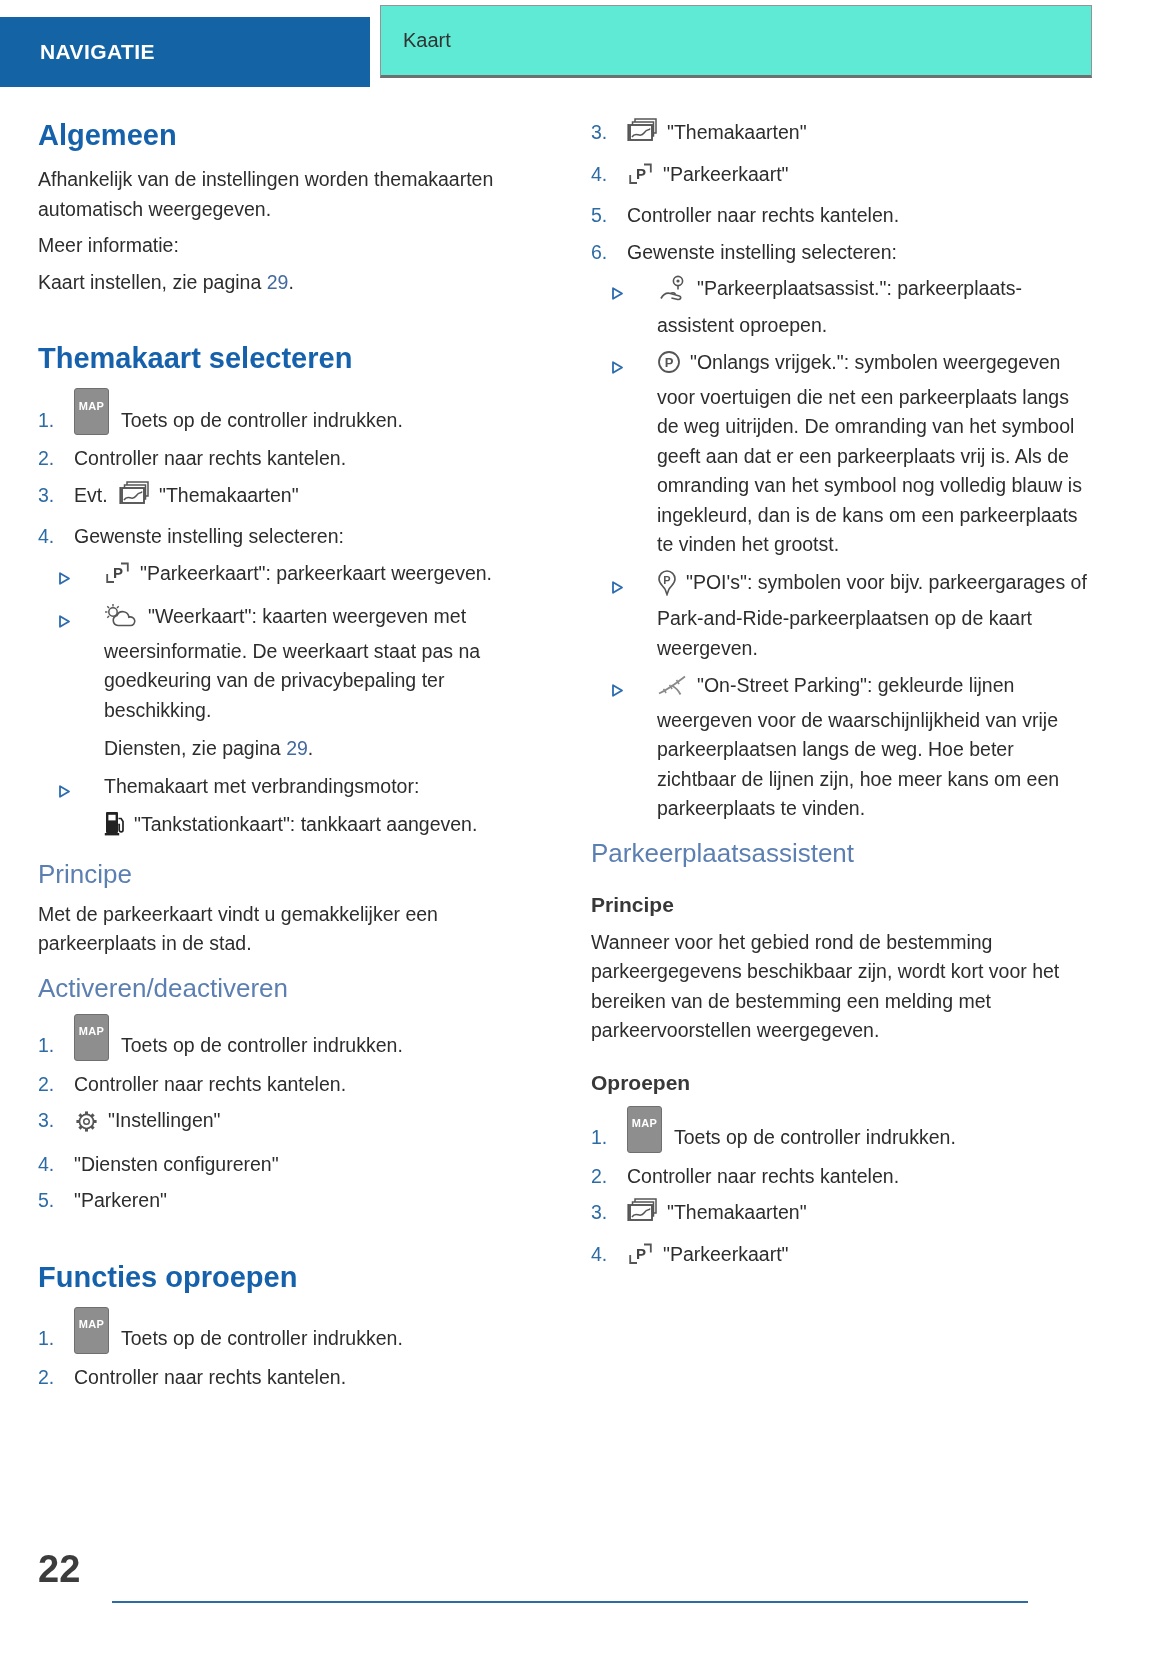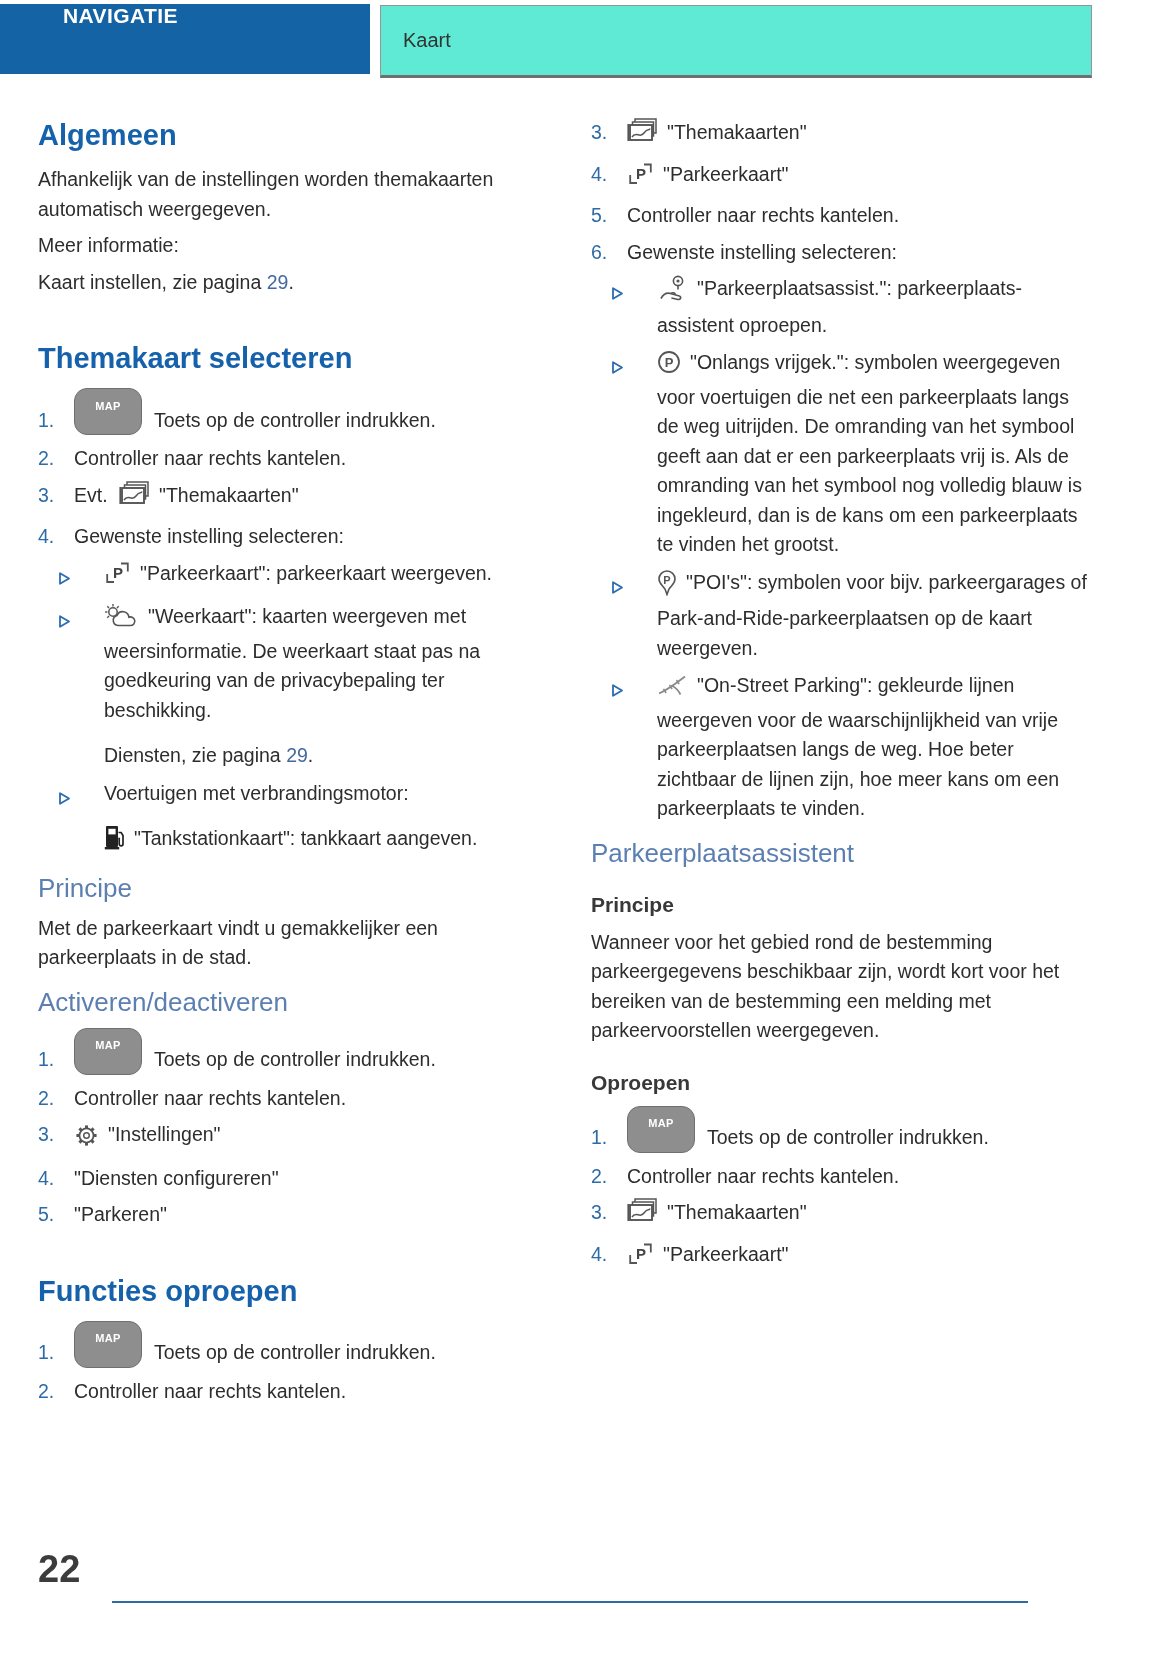--- a/index.html
+++ b/index.html
@@ -1,22 +1,22 @@
 <!DOCTYPE html>
 <html><head>
 <meta charset="utf-8">
 <style>
   html,body{margin:0;padding:0}
   body{width:1165px;height:1653px;background:#ffffff;
        font-family:"Liberation Sans",sans-serif;color:#2d2d2d;position:relative}
   .page{position:absolute;inset:0;overflow:hidden}
 
   
-  .band{position:absolute;left:0;top:4px;width:370px;height:70px;background:#1463a5;
-        display:flex;padding-left:63px;box-sizing:border-box}
+  .band{position:absolute;left:0;top:17px;width:370px;height:70px;background:#1463a5;
+        display:flex;align-items:center;padding-left:40px;box-sizing:border-box}
   .band-label{color:#ffffff;font-weight:bold;font-size:21px;letter-spacing:.4px}
   .chapter{position:absolute;left:380px;top:5px;width:712px;height:73px;background:#5eead4;
            border:1px solid #949494;border-bottom:3px solid #6f6f6f;box-sizing:border-box;
            display:flex;align-items:center;padding-left:22px}
   .chapter-label{font-size:20px;color:#333}
 
   
   .col{position:absolute;top:112px;width:497px}
   .col-left{left:38px}
   .col-right{left:591px}
@@ -26,29 +26,29 @@
   .h3{font-size:26px;line-height:30px;font-weight:normal;color:#5c7fb2;margin:14px 0 11px 0}
   .h4{font-size:21px;line-height:26px;font-weight:bold;color:#383838;margin:24px 0 10px 0}
   .para{font-size:19.5px;line-height:29.5px;margin:0 0 7px 0}
 
   .oli{display:flex;margin:0 0 7px 0;font-size:19.5px;line-height:29.5px}
   .col-right .oli.first{margin-top:6px}
   .num{width:36px;flex:none;color:#2d6ba5}
   .li-body{flex:1}
   .oli.key-row{align-items:flex-end;margin-bottom:9px}
   .key-row .li-body{display:flex;align-items:flex-end;gap:12px}
-  .map-key{width:68px;height:47px;flex:none;background:#8e8e8e;border:1px solid #6f6f6f;
-           border-radius:13px;color:#fff;font-size:11px;font-weight:bold;
+  .map-key{width:35px;height:47px;flex:none;background:#8e8e8e;border:1px solid #6f6f6f;
+           border-radius:3px;color:#fff;font-size:11px;font-weight:bold;
            display:flex;justify-content:center;align-items:center;
            padding-bottom:10px;box-sizing:border-box;letter-spacing:.4px}
 
   .sub{display:flex;margin:4px 0 8px 0;font-size:19.5px;line-height:29.5px;padding-left:20px}
   .tri{flex:none;width:46px;padding-top:6px;box-sizing:border-box}
   .sub-body{flex:1}
-  .sub-note{margin-top:16px}
+  .sub-note{margin-top:9px}
   .icn{display:inline-block;vertical-align:-5px;margin-right:9px}
   .icn.low{vertical-align:-7px}
   .pagelink{color:#44699e;text-decoration:none}
 
   
   .pagenum{position:absolute;left:38px;top:1548px;font-size:38px;font-weight:bold;color:#3c3c3c}
   .footline{position:absolute;left:112px;top:1601px;width:916px;height:2px;background:#2d6ba5}
 </style>
 </head>
 <body>
@@ -129,21 +129,21 @@
               <path d="M14 22.5 h12.5 a4.3 4.3 0 1 0 -1.6-8.3 A6.2 6.2 0 0 0 13 12.5 A5.1 5.1 0 0 0 14 22.5 z" fill="#fff" stroke="#555" stroke-width="1.6"></path>
             </svg></span><span>"Weerkaart": kaarten weergeven met weersinformatie. De weerkaart staat pas na goedkeuring van de privacybepaling ter beschikking.</span>
         <div class="sub-note"><span>Diensten, zie pagina </span><a class="pagelink" href="#">29</a><span>.</span></div>
       </div>
     </div>
     <div class="sub">
       <span class="tri"><svg width="13" height="15" viewBox="0 0 13 15">
             <path d="M2 2.2 L11 7.5 L2 12.8 z" fill="none" stroke="#2b6cb0" stroke-width="1.8" stroke-linejoin="round"></path>
           </svg></span>
       <div class="sub-body">
-        <span>Voertuigen met verbrandingsmotor:</span>
+        <span>Themakaart met verbrandingsmotor:</span>
         <div class="sub-note">
           <span class="icn"><svg width="21" height="26" viewBox="0 0 21 26">
                 <rect x="2" y="2" width="12" height="21" rx="1" fill="#222"></rect>
                 <rect x="4.4" y="4.8" width="7.2" height="5.6" fill="#fff"></rect>
                 <path d="M14.5 8.5 h2.6 l1.9 3 v8.5 a1.9 1.9 0 0 1 -3.8 0 v-5.5 h-1" fill="none" stroke="#222" stroke-width="1.7"></path>
                 <rect x="0.8" y="23" width="14.4" height="2.4" fill="#222"></rect>
               </svg></span><span>"Tankstationkaart": tankkaart aange­ven.</span>
         </div>
       </div>
     </div>

